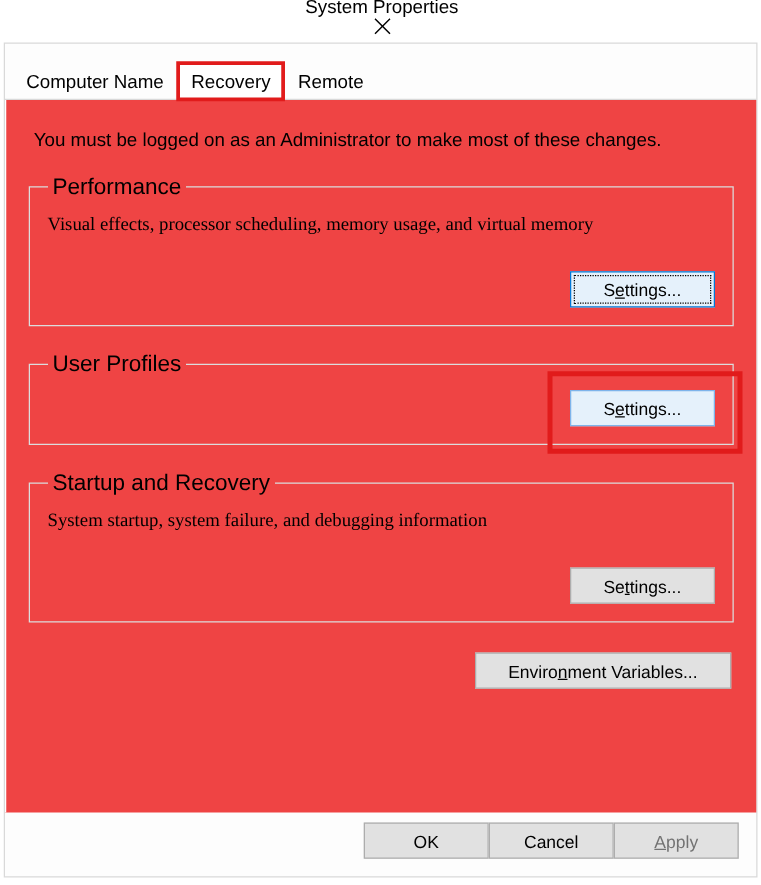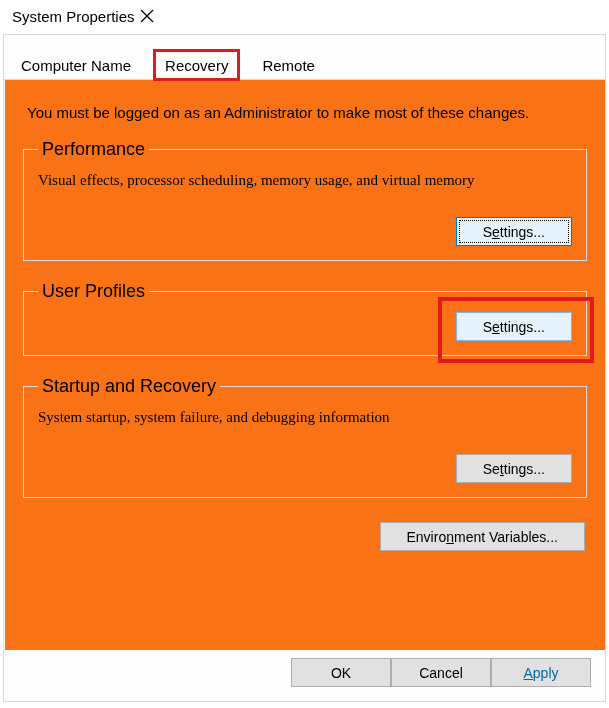--- a/index.html
+++ b/index.html
@@ -9,23 +9,24 @@
     font-size: 14px;
     color: #000;
     background: #fff;
     width: 609px;
     height: 708px;
     overflow: hidden;
   }
   .titlebar {
     display: flex;
     align-items: center;
-    justify-content: flex-start;
+    justify-content: flex-end;
     padding: 4px 10px 6px 12px;
     height: 34px;
+    flex-direction: column;
   }
   .titlebar .title {
     font-size: 15px;
   }
   .close-x {
     width: 24px;
     height: 24px;
     display: flex;
     align-items: center;
     justify-content: center;
@@ -38,21 +39,21 @@
     margin: 0 3px 0 3px;
     background: #fdfdfd;
     height: 668px;
     position: relative;
   }
 
   .tabrow {
     display: flex;
     align-items: flex-end;
     padding: 14px 6px 0 6px;
-    gap: 12px;
+    gap: 0;
     border-bottom: 1px solid #d9d9d9;
   }
   .tab {
     padding: 6px 10px 6px 10px;
     font-size: 15px;
     border: 1px solid transparent;
     border-bottom: none;
     cursor: default;
     position: relative;
     top: 1px;
@@ -61,21 +62,21 @@
   .tab.active {
     border-color: #d9d9d9;
     background: #fff;
   }
   .tab.highlight-red {
     outline: 3px solid #e11b1b;
     outline-offset: -2px;
   }
 
   .tabcontent {
-    background: #f97316;
+    background: #ef4444;
     padding: 18px 18px 14px 18px;
     height: 570px;
     border-left: 1px solid #fff;
   }
 
   .intro {
     font-size: 15px;
     margin: 6px 4px 18px 4px;
   }
 
@@ -112,21 +113,21 @@
     background: #e5f1fb;
     border: 1px solid #0078d7;
     outline: 1px dotted #000;
     outline-offset: -4px;
   }
   button.win.bluebtn {
     background: #e5f1fb;
     border: 1px solid #7eb4ea;
   }
   button.win[disabled] {
-    color: #0369a1;
+    color: #737373;
   }
   .u { text-decoration: underline; }
 
   .red-box {
     position: absolute;
     border: 4px solid #e11b1b;
     pointer-events: none;
   }
 
   .envrow {

